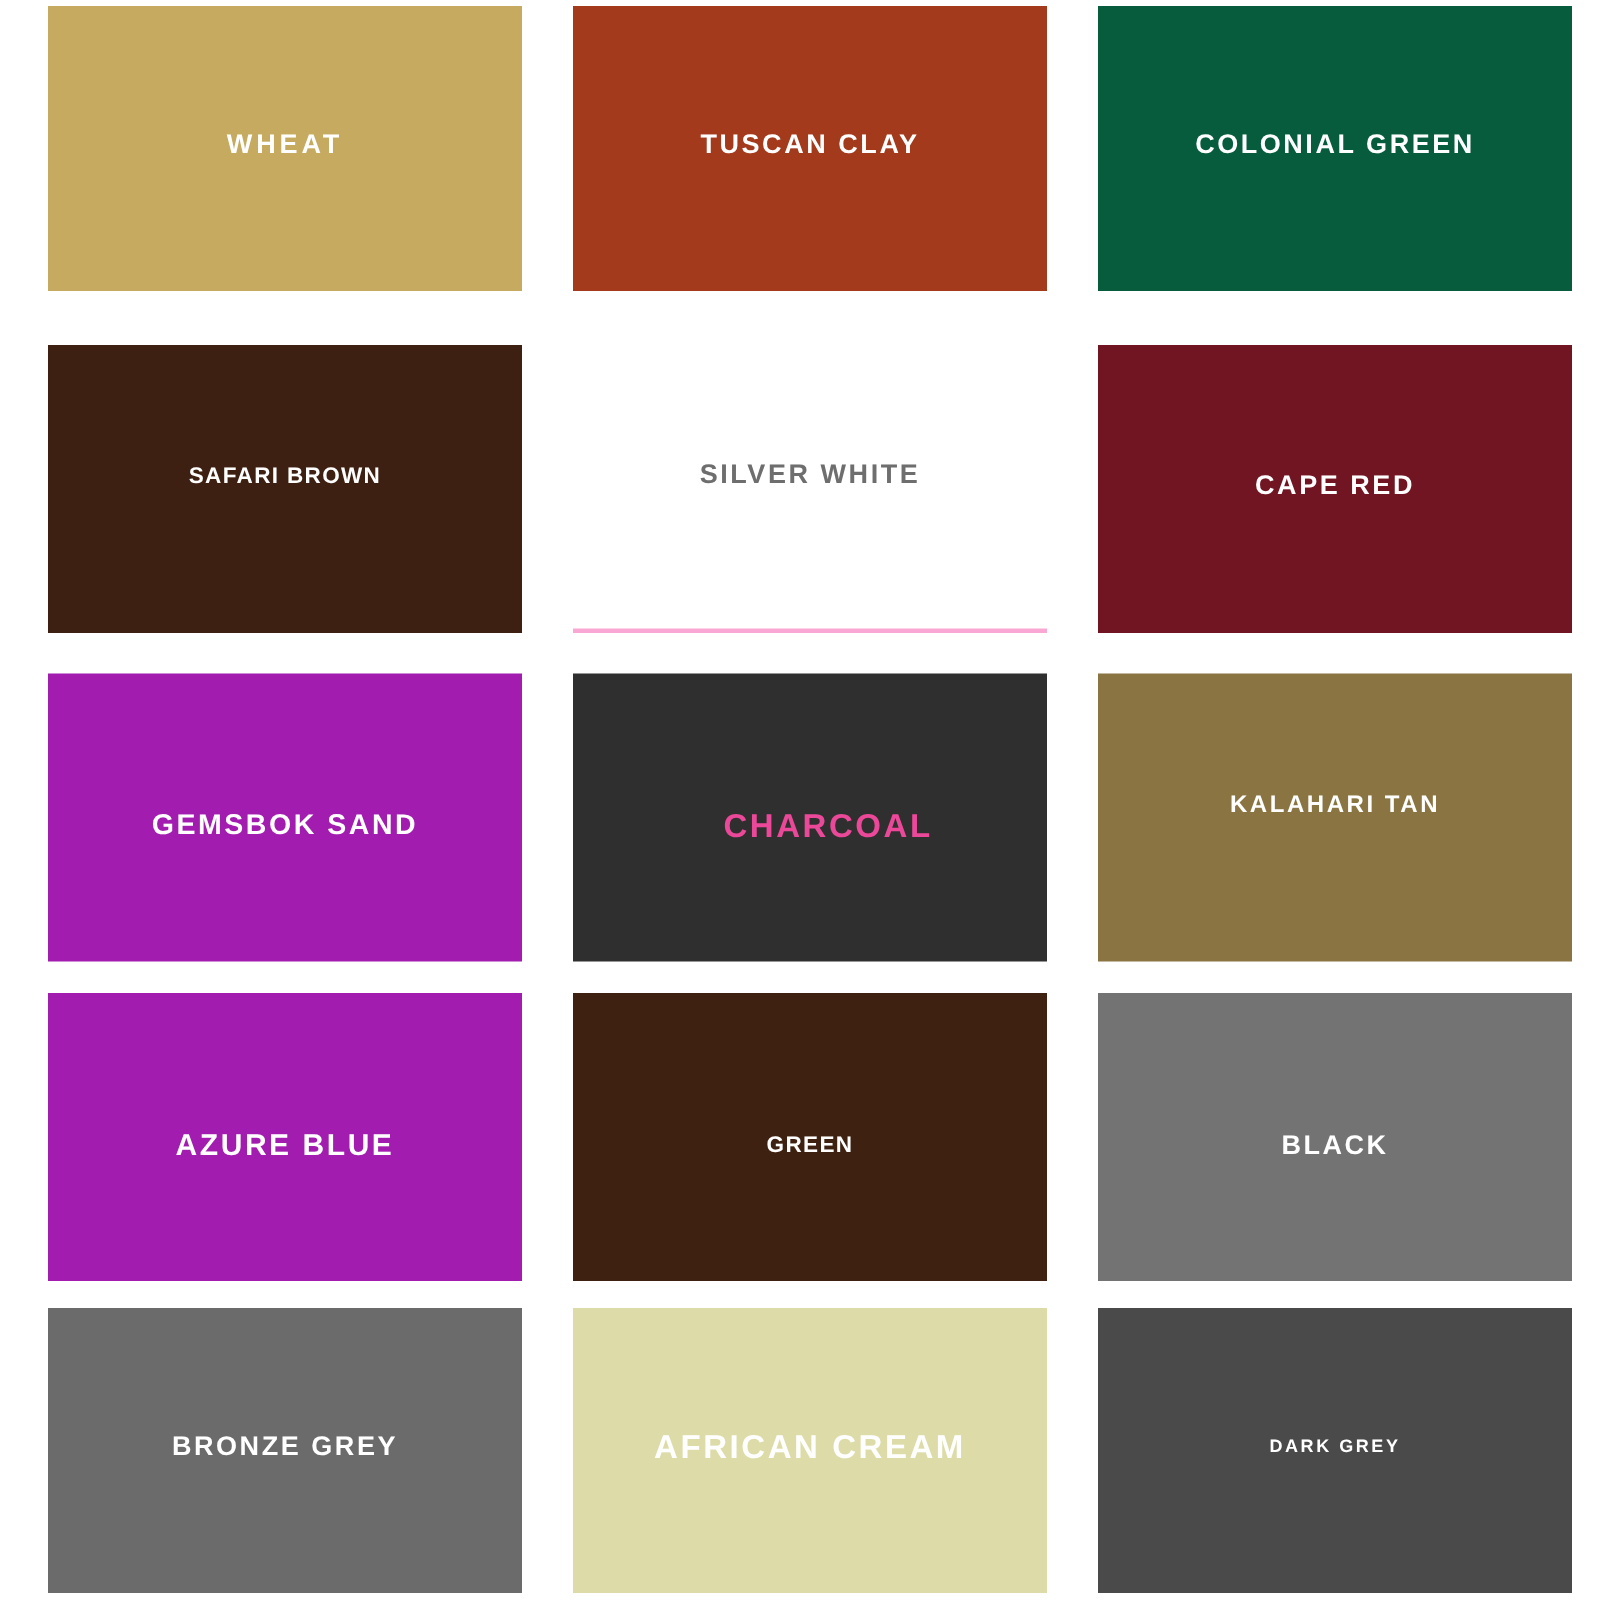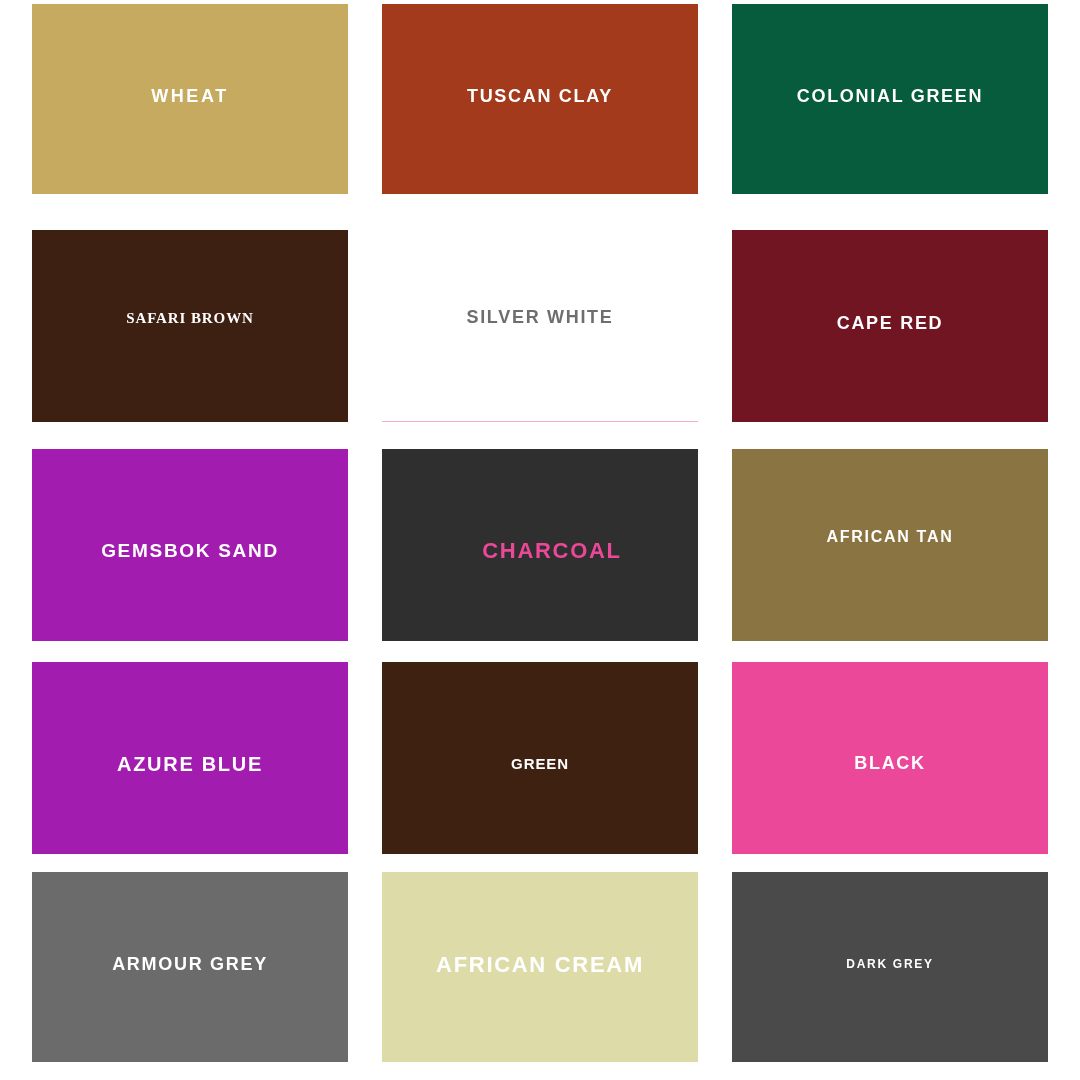--- a/index.html
+++ b/index.html
@@ -47,21 +47,21 @@
 
   
   .row-1 { top: 4px;  height: 190px; }
   .row-2 { top: 230px; height: 192px; }
   .row-3 { top: 449px; height: 192px; }
   .row-4 { top: 662px; height: 192px; }
   .row-5 { top: 872px; height: 190px; }
 
   
   .swatch.is-white {
-    border-bottom: 1px solid #f9a8d4;
+    border-bottom: 3px solid #f9a8d4;
     background: #ffffff;
   }
 
   
   .ls-wide   { letter-spacing: 2.6px; }
   .ls-mid    { letter-spacing: 1.7px; }
   .ls-tight  { letter-spacing: 0.9px; }
 
   
   .nudge-up-2  { transform: translateY(-2px); }
@@ -77,51 +77,51 @@
     <span class="swatch-label ls-wide nudge-up-2" style="color: rgb(255, 255, 255); font-size: 18px;">WHEAT</span>
   </div>
   <div class="swatch col-2 row-1" style="background-color: rgb(163, 58, 28);">
     <span class="swatch-label ls-mid nudge-up-2" style="color: rgb(255, 255, 255); font-size: 18px;">TUSCAN CLAY</span>
   </div>
   <div class="swatch col-3 row-1" style="background-color: rgb(6, 92, 60);">
     <span class="swatch-label ls-mid nudge-up-2" style="color: rgb(255, 255, 255); font-size: 18px;">COLONIAL GREEN</span>
   </div>
 
   <div class="swatch col-1 row-2" style="background-color: rgb(62, 32, 18);">
-    <span class="swatch-label ls-tight nudge-up-8" style="color: rgb(255, 255, 255); font-size: 15px; font-family: Liberation Serif, serif;">SAFARI BROWN</span>
+    <span class="swatch-label ls-tight nudge-up-8" style="color: rgb(255, 255, 255); font-size: 15px;">SAFARI BROWN</span>
   </div>
   <div class="swatch col-2 row-2 is-white" style="background-color: rgb(255, 255, 255);">
     <span class="swatch-label ls-mid nudge-up-8" style="color: rgb(110, 110, 110); font-size: 18px;">SILVER WHITE</span>
   </div>
   <div class="swatch col-3 row-2" style="background-color: rgb(114, 21, 34);">
     <span class="swatch-label ls-mid nudge-up-2" style="color: rgb(255, 255, 255); font-size: 18px;">CAPE RED</span>
   </div>
 
   <div class="swatch col-1 row-3" style="background-color: #a21caf;">
     <span class="swatch-label ls-mid nudge-dn-6" style="color: rgb(255, 255, 255); font-size: 19px;">GEMSBOK SAND</span>
   </div>
   <div class="swatch col-2 row-3" style="background-color: rgb(47, 47, 47);">
     <span class="swatch-label ls-mid nudge-dn-6" style="color: #ec4899; font-size: 22px; margin-left: 24px;">CHARCOAL</span>
   </div>
   <div class="swatch col-3 row-3" style="background-color: rgb(138, 117, 66);">
-    <span class="swatch-label ls-mid nudge-up-8" style="color: rgb(255, 255, 255); font-size: 16px;">AFRICAN TAN</span>
+    <span class="swatch-label ls-mid nudge-up-8" style="color: rgb(255, 255, 255); font-size: 16px;">KALAHARI TAN</span>
   </div>
 
   <div class="swatch col-1 row-4" style="background-color: #a21caf;">
     <span class="swatch-label ls-mid nudge-dn-6" style="color: rgb(255, 255, 255); font-size: 20px;">AZURE BLUE</span>
   </div>
   <div class="swatch col-2 row-4" style="background-color: rgb(63, 33, 18);">
     <span class="swatch-label ls-tight nudge-dn-6" style="color: rgb(255, 255, 255); font-size: 15px;">GREEN</span>
   </div>
-  <div class="swatch col-3 row-4" style="background-color: #ec4899;">
+  <div class="swatch col-3 row-4" style="background-color: #737373;">
     <span class="swatch-label ls-mid nudge-dn-6" style="color: rgb(255, 255, 255); font-size: 18px;">BLACK</span>
   </div>
 
   <div class="swatch col-1 row-5" style="background-color: rgb(107, 107, 107);">
-    <span class="swatch-label ls-mid nudge-up-2" style="color: rgb(255, 255, 255); font-size: 18px;">ARMOUR GREY</span>
+    <span class="swatch-label ls-mid nudge-up-2" style="color: rgb(255, 255, 255); font-size: 18px;">BRONZE GREY</span>
   </div>
   <div class="swatch col-2 row-5" style="background-color: rgb(221, 220, 169);">
     <span class="swatch-label ls-mid nudge-up-2" style="color: rgb(255, 255, 255); font-size: 22px;">AFRICAN CREAM</span>
   </div>
   <div class="swatch col-3 row-5" style="background-color: rgb(74, 74, 74);">
     <span class="swatch-label ls-mid nudge-up-2" style="color: rgb(255, 255, 255); font-size: 12px;">DARK GREY</span>
   </div>
 
 </div>
 

